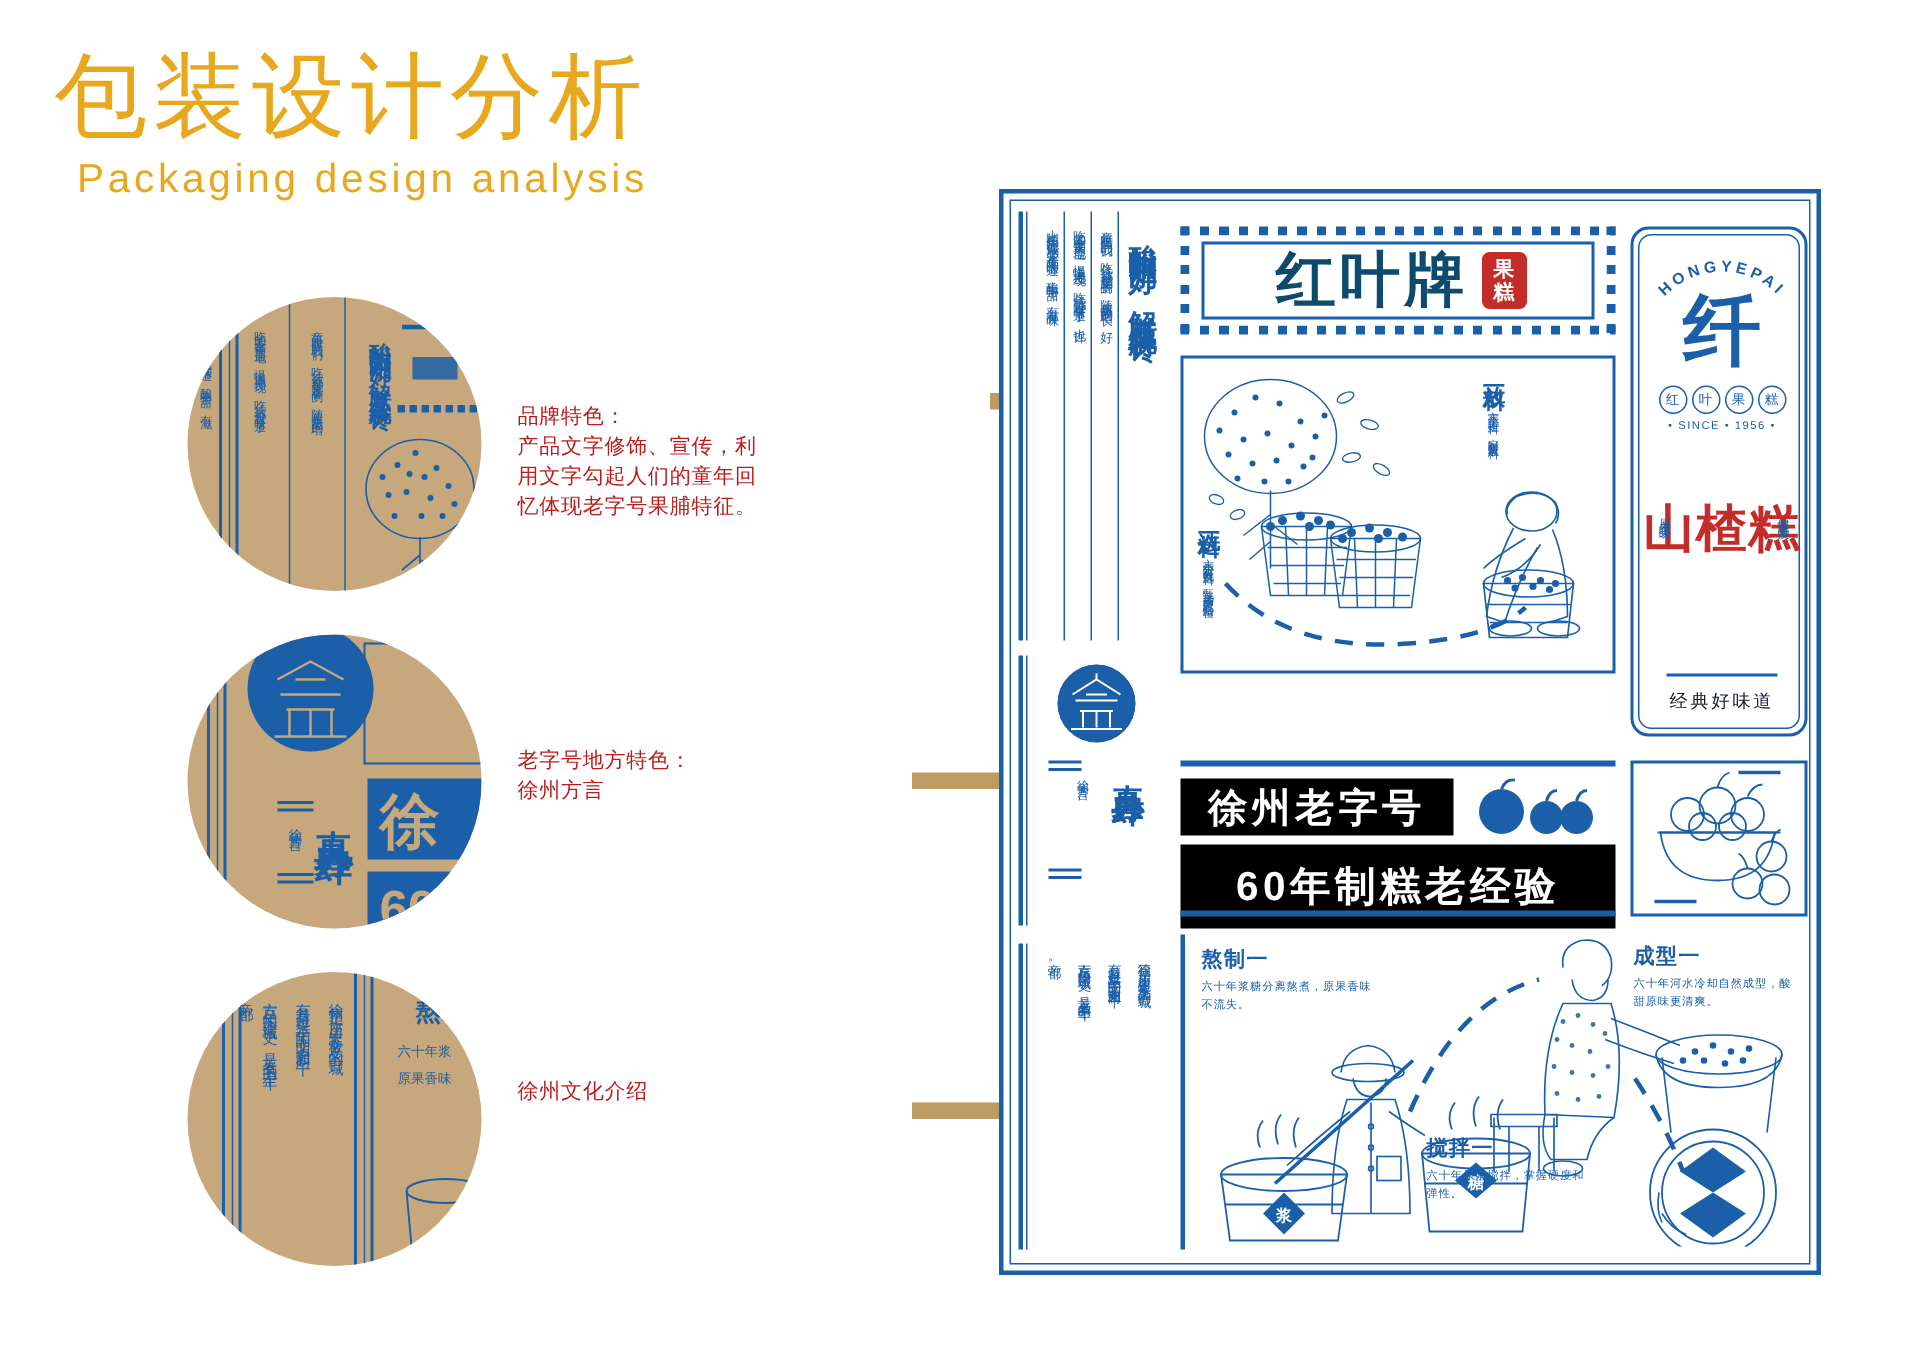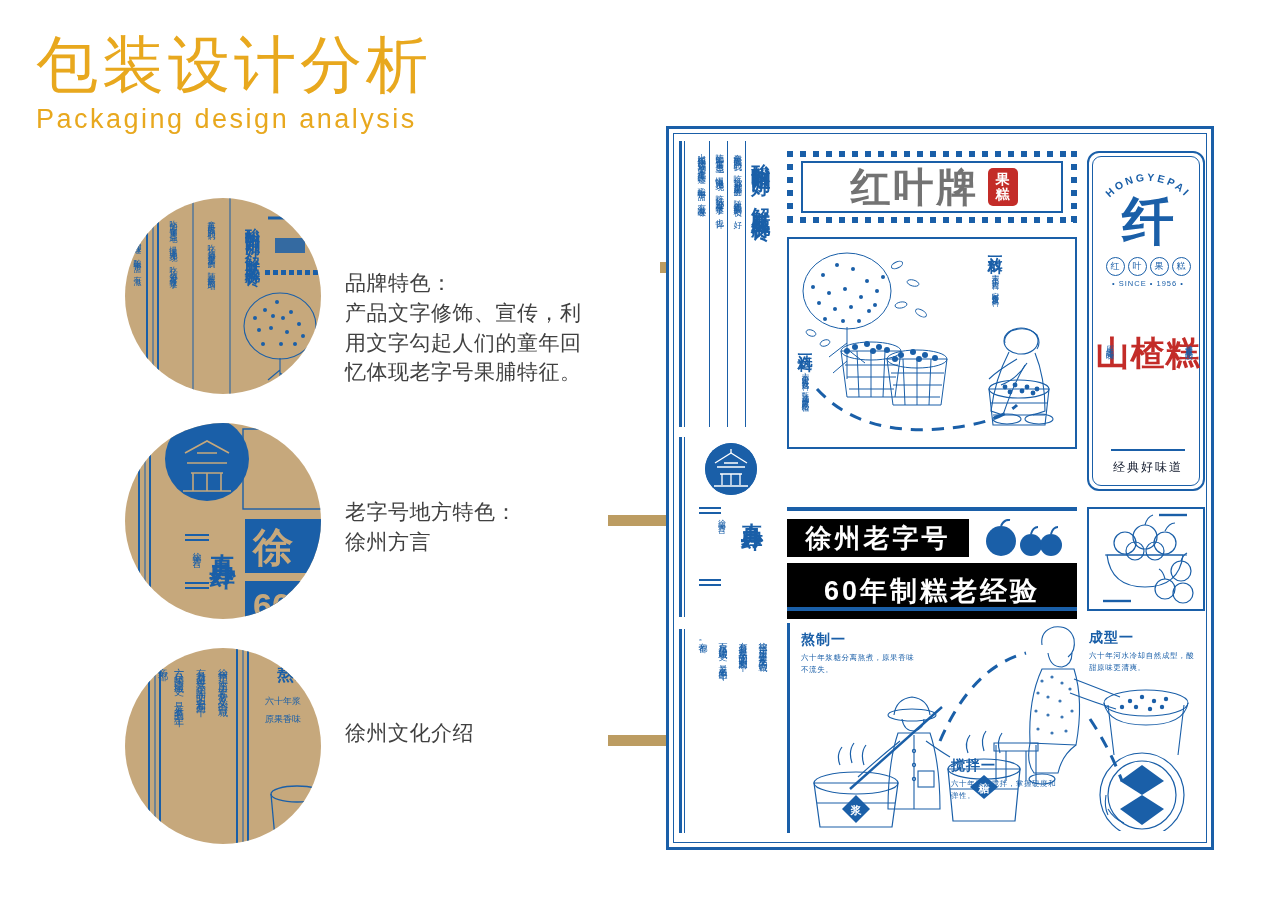--- a/index.html
+++ b/index.html
@@ -11,33 +11,33 @@
   .abs{position:absolute;}
 
   
   #header{left:36px;top:34px;}
   #title-cn{
     font-size:62px;line-height:1.0;color:#E8A81E;letter-spacing:4px;
     font-weight:400;white-space:nowrap;
   }
   #title-en{
     font-size:27px;line-height:1.0;color:#E8A81E;letter-spacing:2.5px;
-    margin-top:10px;white-space:nowrap;
+    margin-top:10px;white-space:nowrap;text-align:right;
   }
 
   
   .circle{
     border-radius:50%;overflow:hidden;background:#C6A87C;
     position:absolute;
   }
   .circle-inner{position:absolute;left:0;top:0;}
 
   
   .note{
-    position:absolute;color:#404040;font-size:21px;line-height:1.42;
+    position:absolute;color:#b91c1c;font-size:14px;line-height:1.42;
     letter-spacing:0.5px;white-space:pre-line;
   }
 
   
   .arrow{position:absolute;height:11px;background:#BC9C62;}
   .arrow::after{
     content:"";position:absolute;right:-16px;top:-8px;
     border-top:13px solid transparent;border-bottom:13px solid transparent;
     border-left:18px solid #BC9C62;
   }
@@ -70,21 +70,21 @@
     background:
       repeating-linear-gradient(to right,#1A5FA8 0 6px,transparent 6px 13px) left top/100% 6px no-repeat,
       repeating-linear-gradient(to right,#1A5FA8 0 6px,transparent 6px 13px) left bottom/100% 6px no-repeat,
       repeating-linear-gradient(to bottom,#1A5FA8 0 6px,transparent 6px 13px) left top/6px 100% no-repeat,
       repeating-linear-gradient(to bottom,#1A5FA8 0 6px,transparent 6px 13px) right top/6px 100% no-repeat;
   }
   .dotframe-mask{
     position:absolute;left:6px;top:6px;right:6px;bottom:6px;background:#fff;
   }
   #brand-cn{
-    color:#737373;font-size:40px;font-weight:700;letter-spacing:3px;
+    color:#0c4a6e;font-size:40px;font-weight:700;letter-spacing:3px;
     white-space:nowrap;line-height:1;
   }
   #seal{
     width:30px;height:38px;background:#C32C28;border-radius:5px;
     display:flex;flex-direction:column;align-items:center;justify-content:center;
     color:#fff;font-size:14px;font-weight:700;line-height:1.05;
   }
 
   
   #brandcard{

